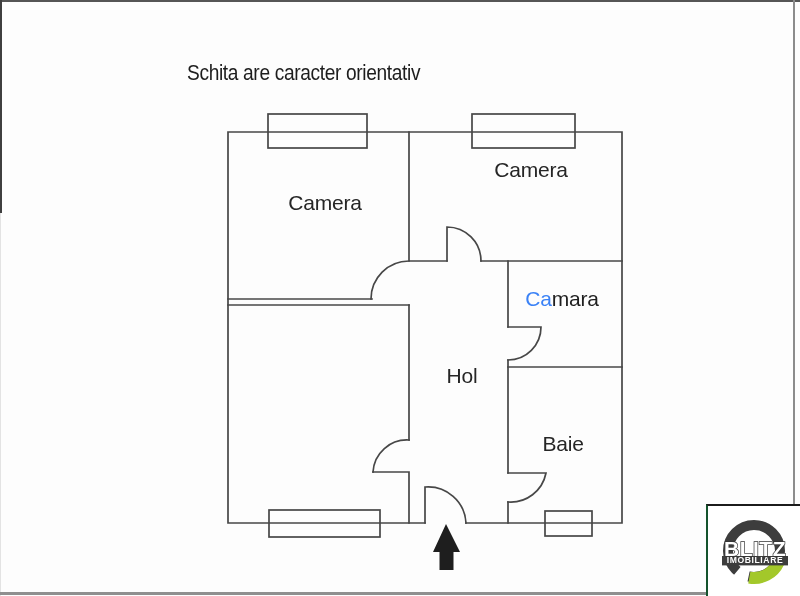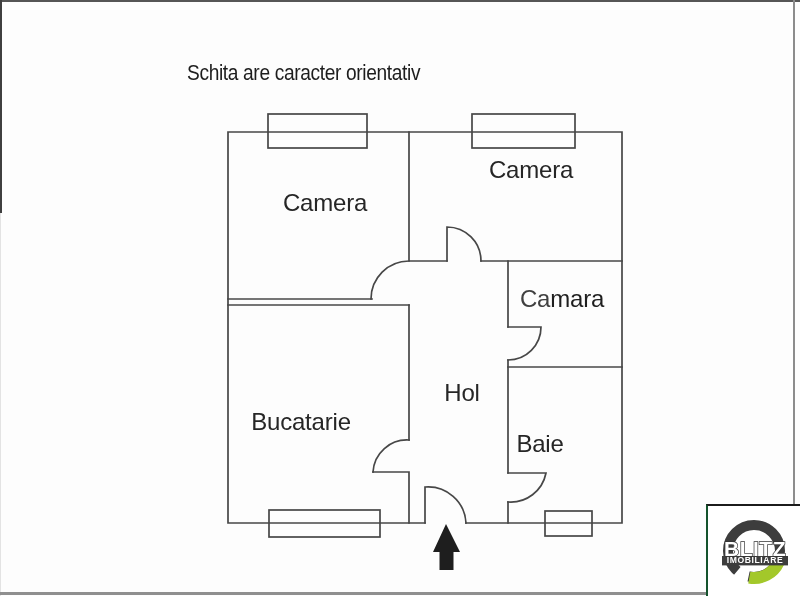--- a/index.html
+++ b/index.html
@@ -18,30 +18,30 @@
 
   .plan-svg{position:absolute;left:0;top:0;}
 
   .disclaimer{
     position:absolute;left:187px;top:60px;
     font-size:22px;letter-spacing:-0.4px;color:#1d1d1d;
     transform:scaleX(0.87);transform-origin:0 50%;white-space:nowrap;
   }
   .room-label{
     position:absolute;transform:translate(-50%,-50%);
-    font-size:24px;color:#262626;white-space:nowrap;letter-spacing:-0.2px;
+    font-size:21px;color:#262626;white-space:nowrap;letter-spacing:-0.2px;
   }
   .lbl-camera-left{left:325px;top:203px;}
   .lbl-camera-right{left:531px;top:170px;}
   .lbl-camara{left:562px;top:299px;}
-  .lbl-camara .part1{color:#404040;}
+  .lbl-camara .part1{color:#3b82f6;}
   .lbl-camara .part2{color:#1f1f1f;text-align:center;}
-  .lbl-hol{left:462px;top:393px;}
+  .lbl-hol{left:462px;top:376px;}
   .lbl-bucatarie{left:301px;top:422px;}
-  .lbl-baie{left:540px;top:444px;}
+  .lbl-baie{left:563px;top:444px;}
 
   .logo-box{
     position:absolute;left:706px;top:504px;width:94px;height:92px;
     background:#ffffff;border-left:2px solid #14532d;border-top:2px solid #1b1b1b;
     box-sizing:border-box;z-index:5;
   }
   .logo-box svg{display:block;}
 </style>
 </head>
 <body>
@@ -89,21 +89,20 @@
 
     <path fill="#1e1e1e" d="M446,524 L460,552 L453.5,552 L453.5,570 L439.5,570 L439.5,552 L433,552 Z"></path>
   </svg>
 
   <div class="disclaimer">Schita are caracter orientativ</div>
 
   <div class="room-label lbl-camera-left">Camera</div>
   <div class="room-label lbl-camera-right">Camera</div>
   <div class="room-label lbl-camara"><span class="part1">Ca</span><span class="part2">mara</span></div>
   <div class="room-label lbl-hol">Hol</div>
-  <div class="room-label lbl-bucatarie">Bucatarie</div>
   <div class="room-label lbl-baie">Baie</div>
 
   <div class="logo-box">
     <svg width="92" height="90" viewBox="0 0 92 90">
 
       <circle cx="46" cy="45" r="26" fill="none" stroke="#3d3d3d" stroke-width="10"></circle>
 
       <path d="M70.5,56.4 A27,27 0 0 1 41.3,71.6" fill="none" stroke="#a3c82a" stroke-width="12"></path>
 
       <path d="M40.5,70.9 A26.5,26.5 0 0 1 29,65.3" fill="none" stroke="#ffffff" stroke-width="15"></path>

